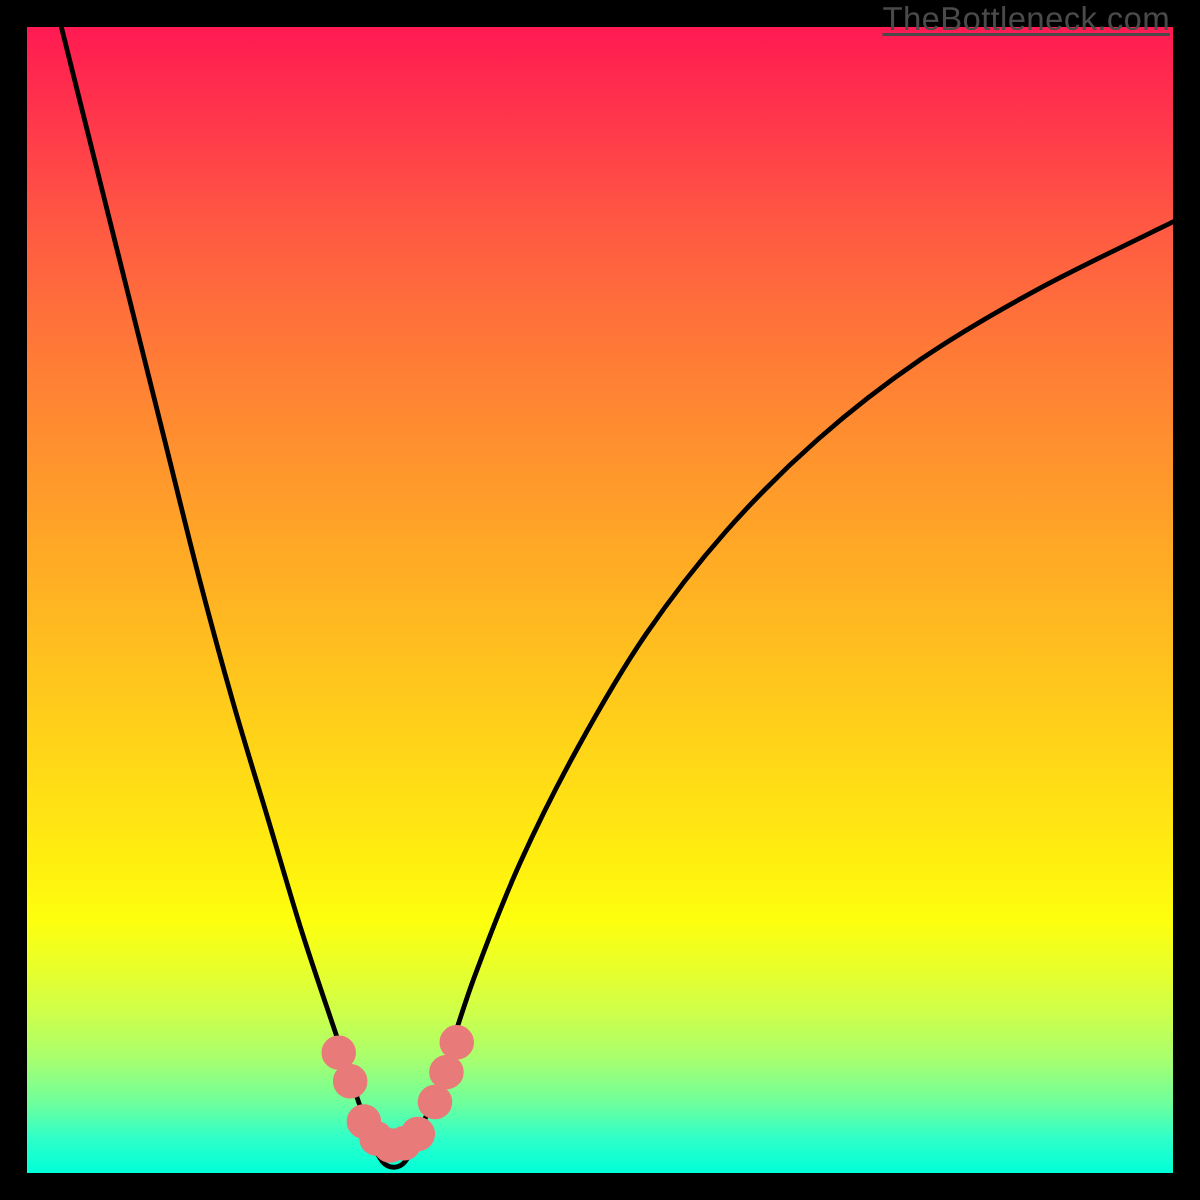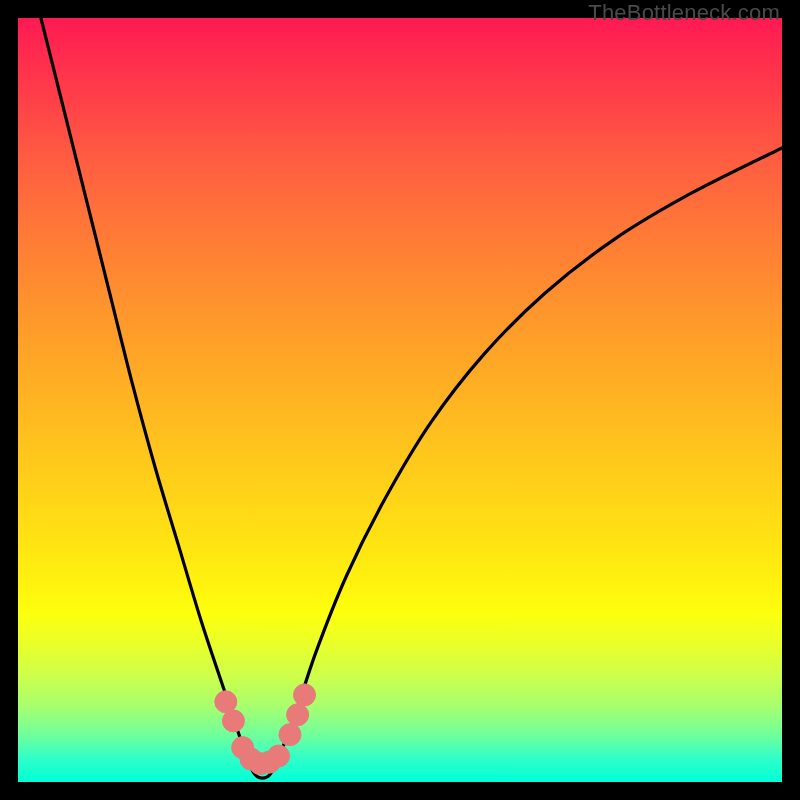--- a/index.html
+++ b/index.html
@@ -38,20 +38,21 @@
   }
   .watermark {
     position: absolute;
     top: 0px;
     right: 20px;
     color: #4a4a4a;
     font-size: 22px;
     font-weight: 500;
     letter-spacing: 0.2px;
     z-index: 10;
+    text-decoration: underline;
   }
   svg.curve {
     position: absolute;
     left: 0;
     top: 0;
     width: 764px;
     height: 764px;
     pointer-events: none;
   }
 </style>

